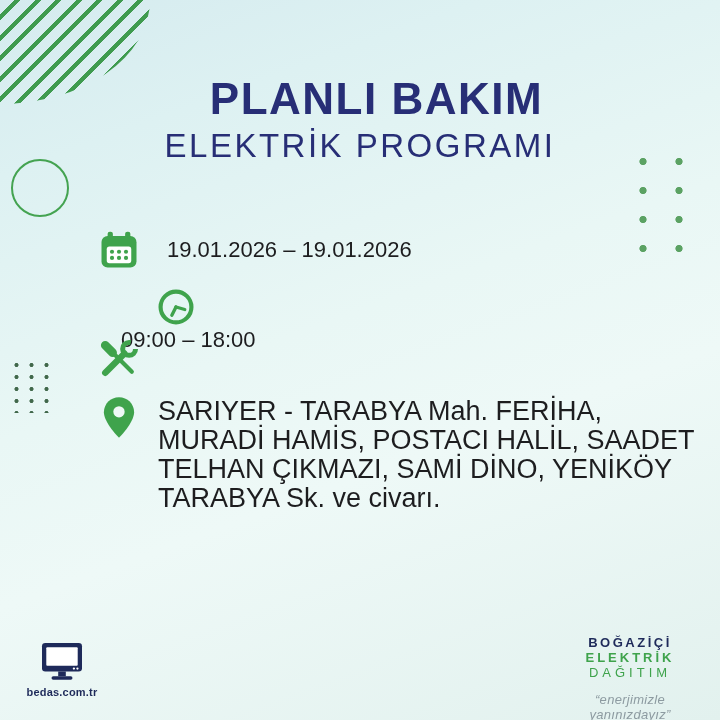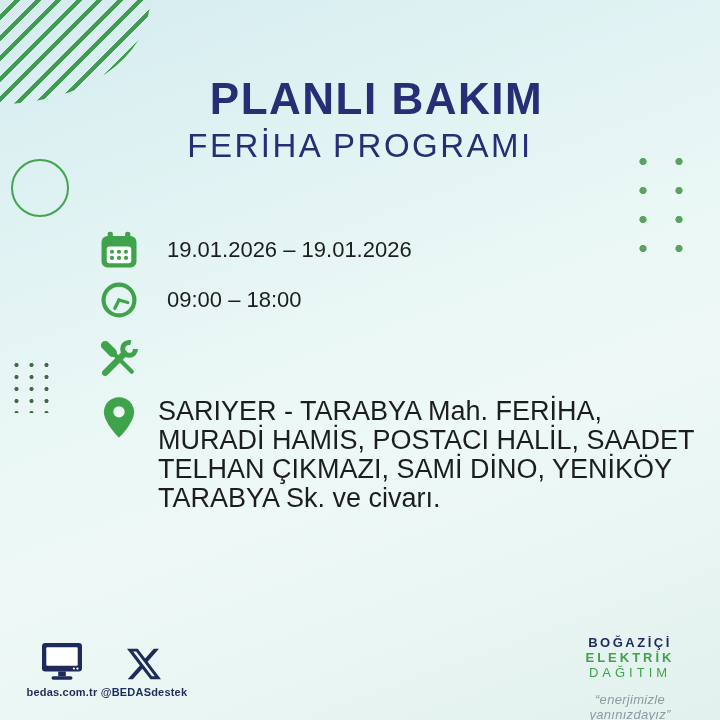--- a/index.html
+++ b/index.html
@@ -30,21 +30,21 @@
   }
   
   .title{position:absolute;left:0;top:74px;width:720px;text-align:center;color:#272e76;}
   .title .l1{font-size:44px;font-weight:800;letter-spacing:1.5px;line-height:50px;padding-left:33px;}
   .title .l2{font-size:33px;font-weight:500;letter-spacing:2.5px;line-height:40px;margin-top:2px;}
   
   .row{position:absolute;left:96px;display:flex;align-items:center;}
   .icon-cell{width:46px;display:flex;justify-content:center;align-items:center;flex:none;}
   .row-text{margin-left:25px;color:#1d1d1f;font-size:22px;font-weight:500;white-space:nowrap;}
   .row-date{top:227px;height:46px;}
-  .row-time{top:279px;height:42px;}
+  .row-time{top:287px;height:42px;flex-direction:column;}
   .row-work{top:338px;height:42px;}
   .row-loc{top:395px;align-items:flex-start;}
   .loc-text{margin-left:16px;color:#1d1d1f;font-size:27px;font-weight:400;
     width:555px;line-height:29px;margin-top:2px;white-space:normal;}
   
   .footer-contacts{position:absolute;left:22px;top:641px;display:flex;}
   .contact{width:80px;margin-right:2px;display:flex;flex-direction:column;align-items:center;}
   .contact .cicon{height:40px;display:flex;align-items:flex-end;justify-content:center;}
   .contact .clabel{margin-top:5px;font-size:11px;font-weight:700;color:#1e2a5a;letter-spacing:.2px;white-space:nowrap;}
   .brand{position:absolute;right:30px;top:635px;width:120px;text-align:center;}
@@ -58,21 +58,21 @@
 
 <div id="canvas">
 
   <div class="stripes"></div>
   <div class="deco-circle"></div>
   <div class="dots-right"></div>
   <div class="dots-left"></div>
 
   <div class="title">
     <div class="l1">PLANLI BAKIM</div>
-    <div class="l2">FERİHA PROGRAMI</div>
+    <div class="l2">ELEKTRİK PROGRAMI</div>
   </div>
 
   <div class="row row-date">
     <span class="icon-cell">
       <svg width="42" height="42" viewBox="0 0 48 48">
         <rect x="10" y="2" width="8" height="12" rx="3.5" fill="#3fa34c" stroke="#e6f5f2" stroke-width="2"></rect>
         <rect x="30" y="2" width="8" height="12" rx="3.5" fill="#3fa34c" stroke="#e6f5f2" stroke-width="2"></rect>
         <rect x="4" y="8" width="40" height="36" rx="7" fill="#3fa34c"></rect>
         <rect x="10" y="20" width="28" height="19" rx="3" fill="#ffffff"></rect>
         <circle cx="16" cy="26" r="2.4" fill="#3fa34c"></circle>
@@ -128,28 +128,20 @@
           <rect x="7.5" y="6.5" width="33" height="19.5" rx="1" fill="#ffffff"></rect>
           <circle cx="36.5" cy="29" r="1.2" fill="#ffffff"></circle>
             <circle cx="40.2" cy="29" r="1.2" fill="#ffffff"></circle>
           <rect x="20" y="32" width="8" height="5" fill="#1e2a5a"></rect>
           <rect x="13" y="37" width="22" height="3.6" rx="1.8" fill="#1e2a5a"></rect>
         </svg>
       </span>
       <span class="clabel">bedas.com.tr</span>
     </div>
 
-    <div class="contact">
-      <span class="cicon">
-        <svg width="34" height="34" viewBox="0 0 24 24">
-          <path fill="#1e2a5a" d="M18.9 1.15h3.68l-8.04 9.19L24 22.85h-7.41l-5.8-7.58-6.64 7.58H.46l8.6-9.83L0 1.15h7.59l5.24 6.93 6.07-6.93zm-1.29 19.5h2.04L6.49 3.24H4.3l13.31 17.41z"></path>
-        </svg>
-      </span>
-      <span class="clabel">@BEDASdestek</span>
-    </div>
 
   </div>
 
   <div class="brand">
     <div class="b1">BOĞAZİÇİ</div>
     <div class="b2">ELEKTRİK</div>
     <div class="b3">DAĞITIM</div>
     <div class="btag">“enerjimizle yanınızdayız”</div>
   </div>
 

